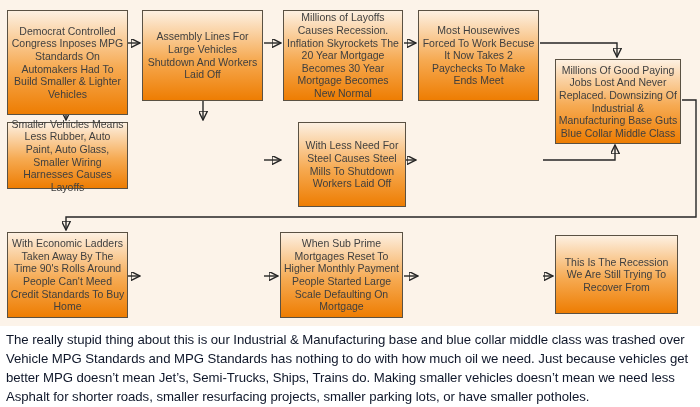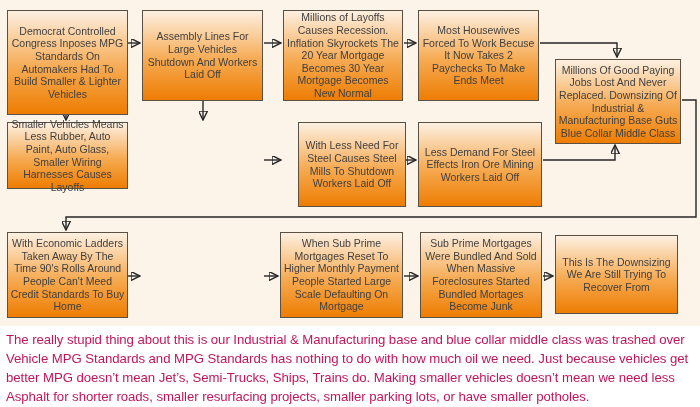--- a/index.html
+++ b/index.html
@@ -18,21 +18,21 @@
     border:1px solid #5a5143;
     display:flex;align-items:center;justify-content:center;
     text-align:center;color:#3f3f3f;
     font-size:10.5px;line-height:1.2;
     padding:2px 2px;
   }
   #connector-layer{position:absolute;left:0;top:0;}
   #connector-layer path{fill:none;stroke:#262626;stroke-width:1.4;}
   #caption{
     position:absolute;left:6px;top:330px;width:692px;
-    color:#be185d;font-size:13.2px;line-height:19px;
+    color:#0f172a;font-size:13.2px;line-height:19px;
     letter-spacing:-0.05px;
   }
 </style>
 </head>
 <body>
 
 <div id="stage">
 
   <div id="flow-area">
 
@@ -66,28 +66,26 @@
 
     <div class="node" style="left:418px;top:10px;width:121px;height:91px;">Most Housewives Forced To Work Becuse It Now Takes 2 Paychecks To Make Ends Meet</div>
 
     <div class="node" style="left:555px;top:59px;width:126px;height:85px;">Millions Of Good Paying Jobs Lost And Never Replaced. Downsizing Of Industrial &amp; Manufacturing Base Guts Blue Collar Middle Class</div>
 
     <div class="node" style="left:7px;top:122px;width:121px;height:67px;">Smaller Vehicles Means Less Rubber, Auto Paint, Auto Glass, Smaller Wiring Harnesses Causes Layoffs</div>
 
 
     <div class="node" style="left:298px;top:122px;width:108px;height:85px;">With Less Need For Steel Causes Steel Mills To Shutdown Workers Laid Off</div>
 
-    <div class="node" style="left:418px;top:122px;width:124px;height:85px;">Less Demand For Steel Effects Iron Ore Mining Workers Laid Off</div>
 
     <div class="node" style="left:7px;top:232px;width:121px;height:86px;">With Economic Ladders Taken Away By The Time 90's Rolls Around People Can't Meed Credit Standards To Buy Home</div>
 
 
     <div class="node" style="left:280px;top:232px;width:123px;height:86px;">When Sub Prime Mortgages Reset To Higher Monthly Payment People Started Large Scale Defaulting On Mortgage</div>
 
-    <div class="node" style="left:420px;top:232px;width:122px;height:86px;">Sub Prime Mortgages Were Bundled And Sold When Massive Foreclosures Started Bundled Mortages Become Junk</div>
 
-    <div class="node" style="left:555px;top:235px;width:123px;height:79px;">This Is The Downsizing We Are Still Trying To Recover From</div>
+    <div class="node" style="left:555px;top:235px;width:123px;height:79px;">This Is The Recession We Are Still Trying To Recover From</div>
 
   </div>
 
   <div id="caption">The really stupid thing about this is our Industrial &amp; Manufacturing base and blue collar middle class was trashed over Vehicle MPG Standards and MPG Standards has nothing to do with how much oil we need. Just because vehicles get better MPG doesn’t mean Jet’s, Semi-Trucks, Ships, Trains do. Making smaller vehicles doesn’t mean we need less Asphalt for shorter roads, smaller resurfacing projects, smaller parking lots, or have smaller potholes.</div>
 
 </div>
 
 </body></html>

